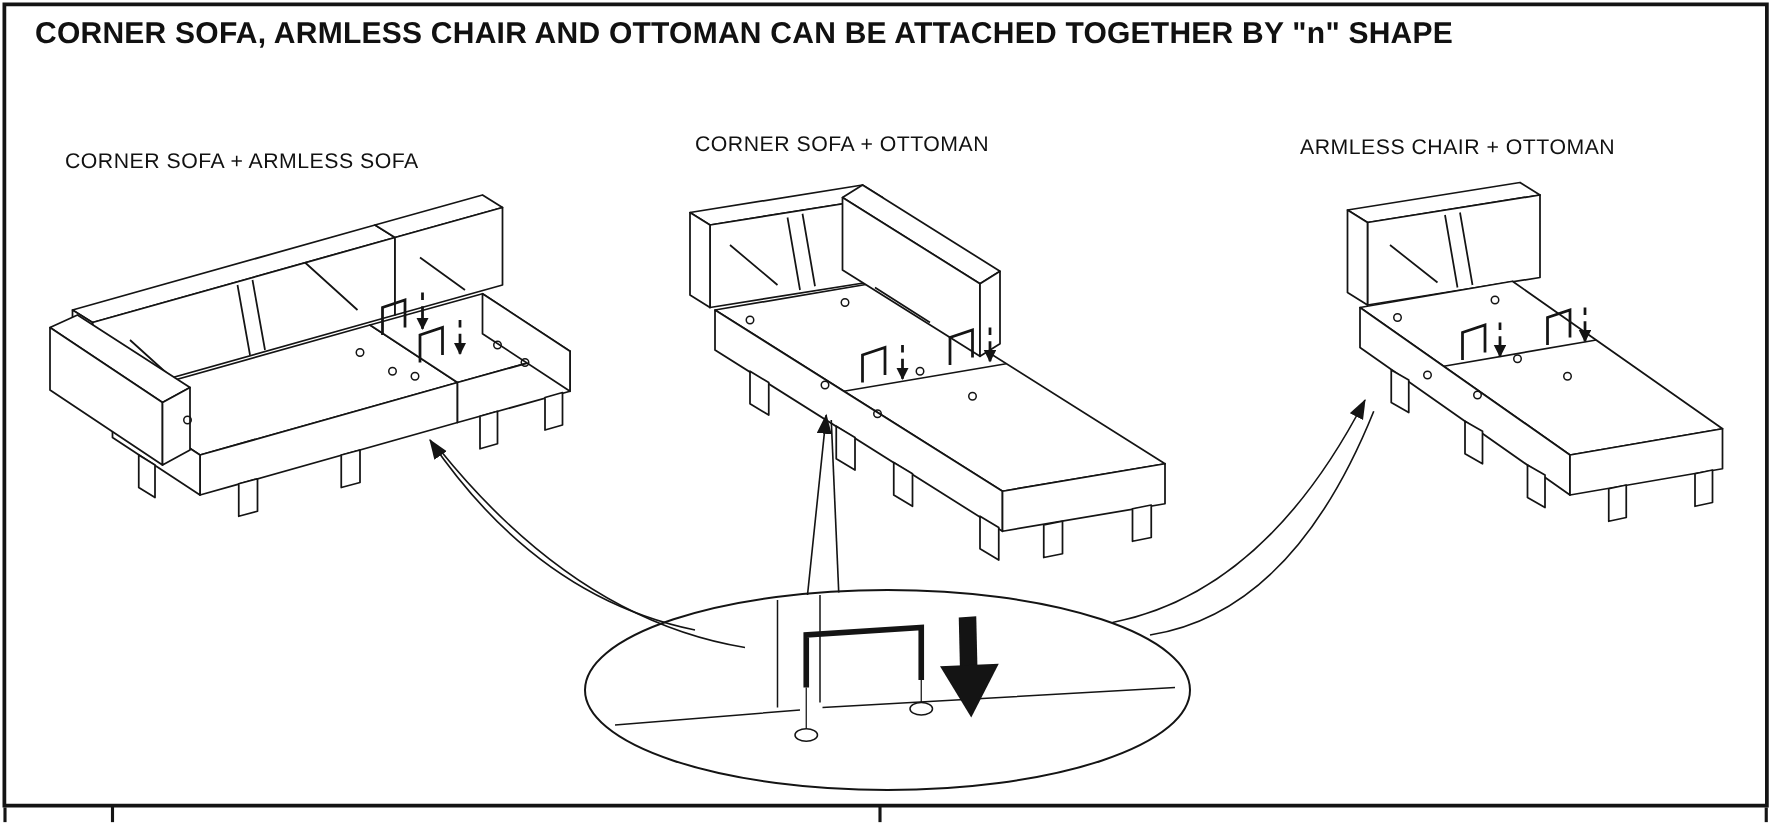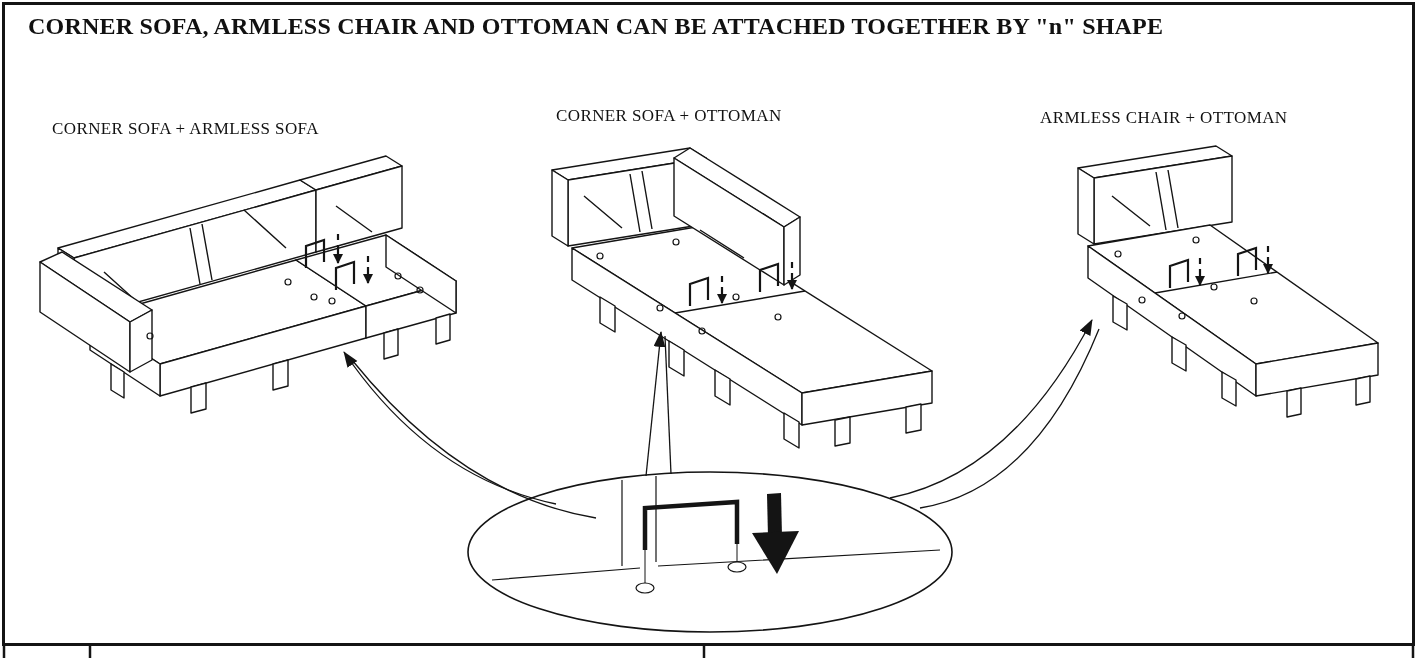--- a/index.html
+++ b/index.html
@@ -1,18 +1,18 @@
 <!DOCTYPE html>
 <html><head>
 <meta charset="utf-8">
 <style>
   html,body{margin:0;padding:0;background:#ffffff;}
   .sheet{
     position:relative;width:1417px;height:658px;background:#ffffff;
-    font-family:Liberation Serif, serif;color:#111;overflow:hidden;
+    font-family:Liberation Sans, sans-serif;color:#111;overflow:hidden;
   }
   .title{
     position:absolute;left:28px;top:10px;
     font-weight:bold;font-size:24px;line-height:33px;letter-spacing:.2px;
     white-space:nowrap;z-index:2;
   }
   .title div{white-space:nowrap;}
   .dlabel{
     position:absolute;font-size:17px;letter-spacing:.4px;white-space:nowrap;z-index:2;
   }

